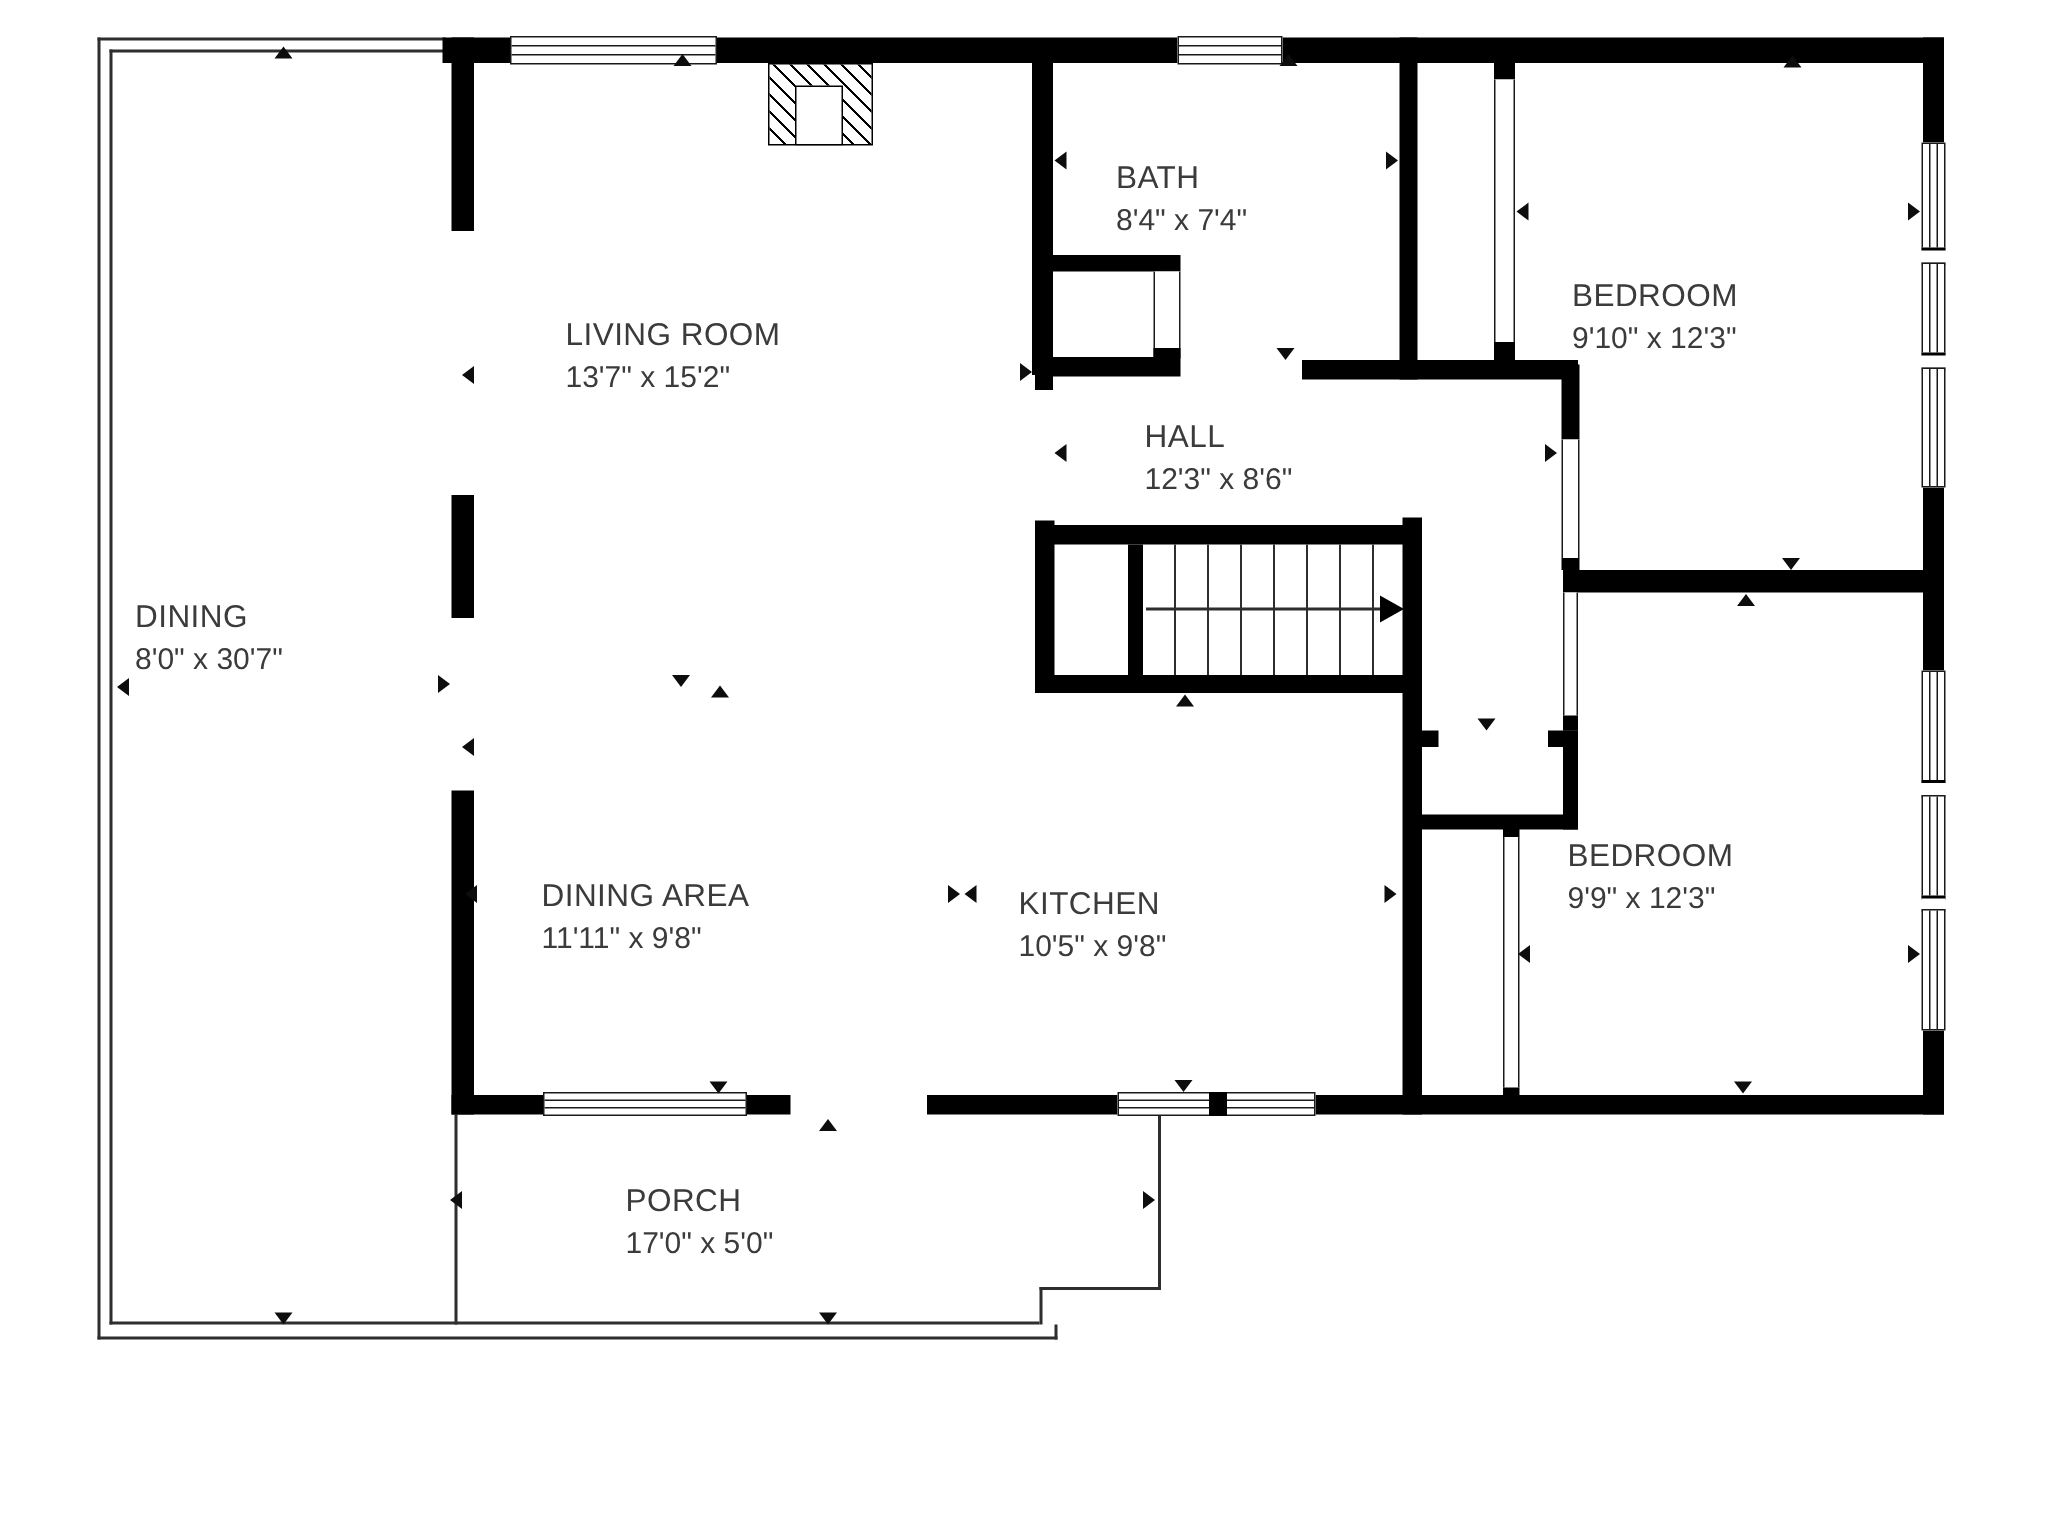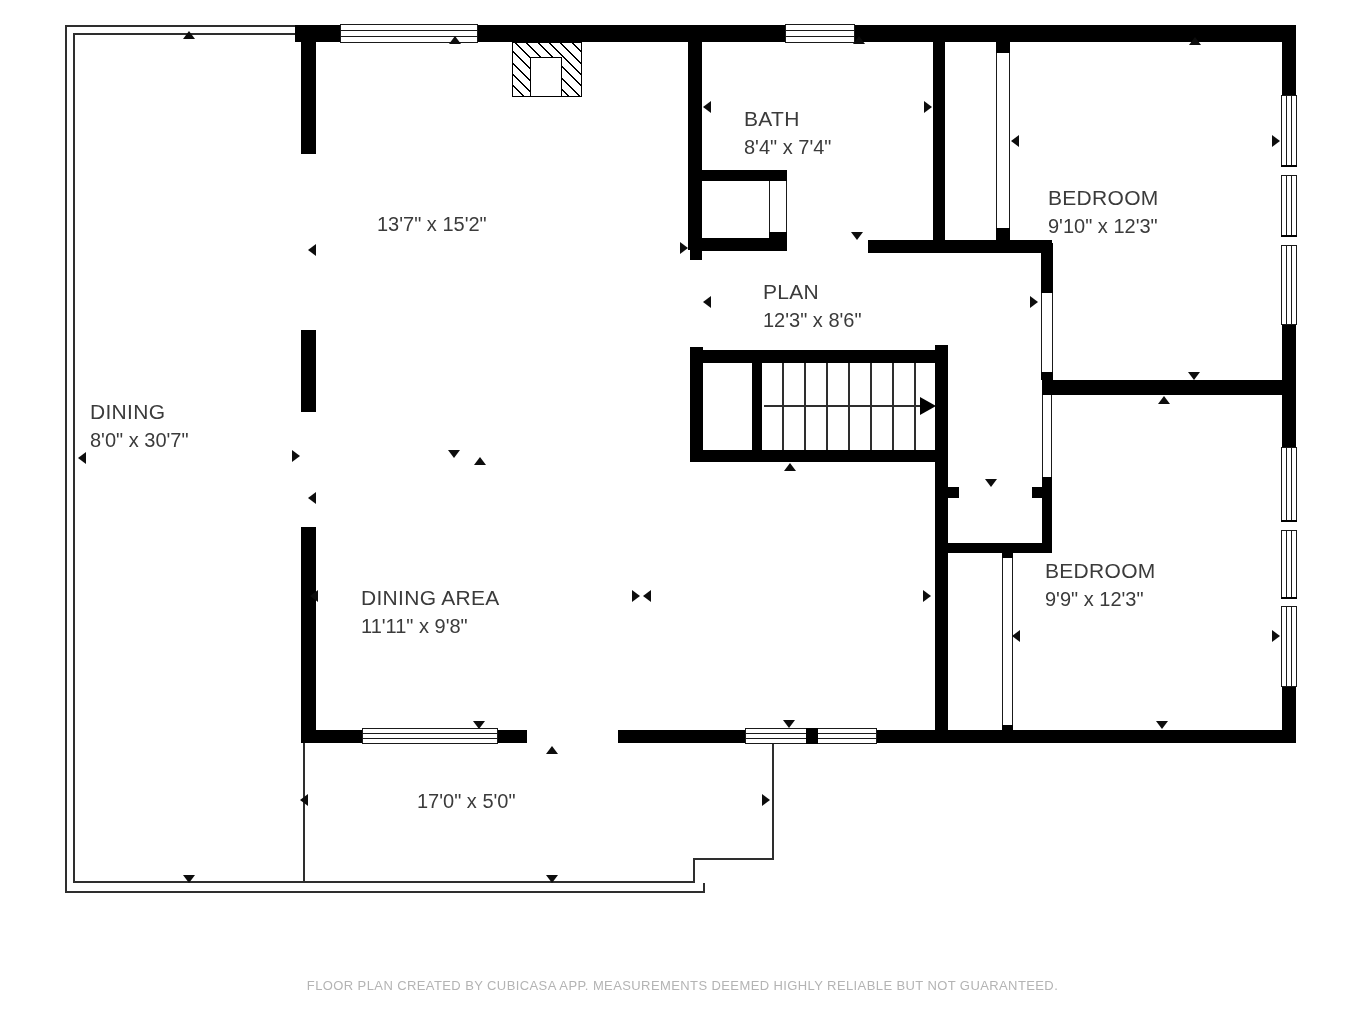--- a/index.html
+++ b/index.html
@@ -175,40 +175,45 @@
   <div class="tri t-up" style="left:546px;top:746px;"></div>
   <div class="tri t-left" style="left:300px;top:794px;"></div>
   <div class="tri t-right" style="left:762px;top:794px;"></div>
   <div class="tri t-down" style="left:546px;top:875px;"></div>
 
   <div class="room-label" style="left:90px;top:398px;width:200px;">
     <div class="room-name">DINING</div>
     <div class="room-dims">8'0" x 30'7"</div>
   </div>
   <div class="room-label" style="left:377px;top:210px;width:260px;">
+    <div class="room-name">LIVING ROOM</div>
     <div class="room-dims">13'7" x 15'2"</div>
   </div>
   <div class="room-label" style="left:744px;top:105px;width:160px;">
     <div class="room-name">BATH</div>
     <div class="room-dims">8'4" x 7'4"</div>
   </div>
   <div class="room-label" style="left:1048px;top:184px;width:220px;">
     <div class="room-name">BEDROOM</div>
     <div class="room-dims">9'10" x 12'3"</div>
   </div>
   <div class="room-label" style="left:763px;top:278px;width:200px;">
-    <div class="room-name">PLAN</div>
+    <div class="room-name">HALL</div>
     <div class="room-dims">12'3" x 8'6"</div>
   </div>
   <div class="room-label" style="left:361px;top:584px;width:240px;">
     <div class="room-name">DINING AREA</div>
     <div class="room-dims">11'11" x 9'8"</div>
   </div>
+  <div class="room-label" style="left:679px;top:589px;width:220px;">
+    <div class="room-name">KITCHEN</div>
+    <div class="room-dims">10'5" x 9'8"</div>
+  </div>
   <div class="room-label" style="left:1045px;top:557px;width:220px;">
     <div class="room-name">BEDROOM</div>
     <div class="room-dims">9'9" x 12'3"</div>
   </div>
   <div class="room-label" style="left:417px;top:787px;width:220px;">
+    <div class="room-name">PORCH</div>
     <div class="room-dims">17'0" x 5'0"</div>
   </div>
 
-  <div id="footer-note">FLOOR PLAN CREATED BY CUBICASA APP. MEASUREMENTS DEEMED HIGHLY RELIABLE BUT NOT GUARANTEED.</div>
 </div>
 
 </body></html>

